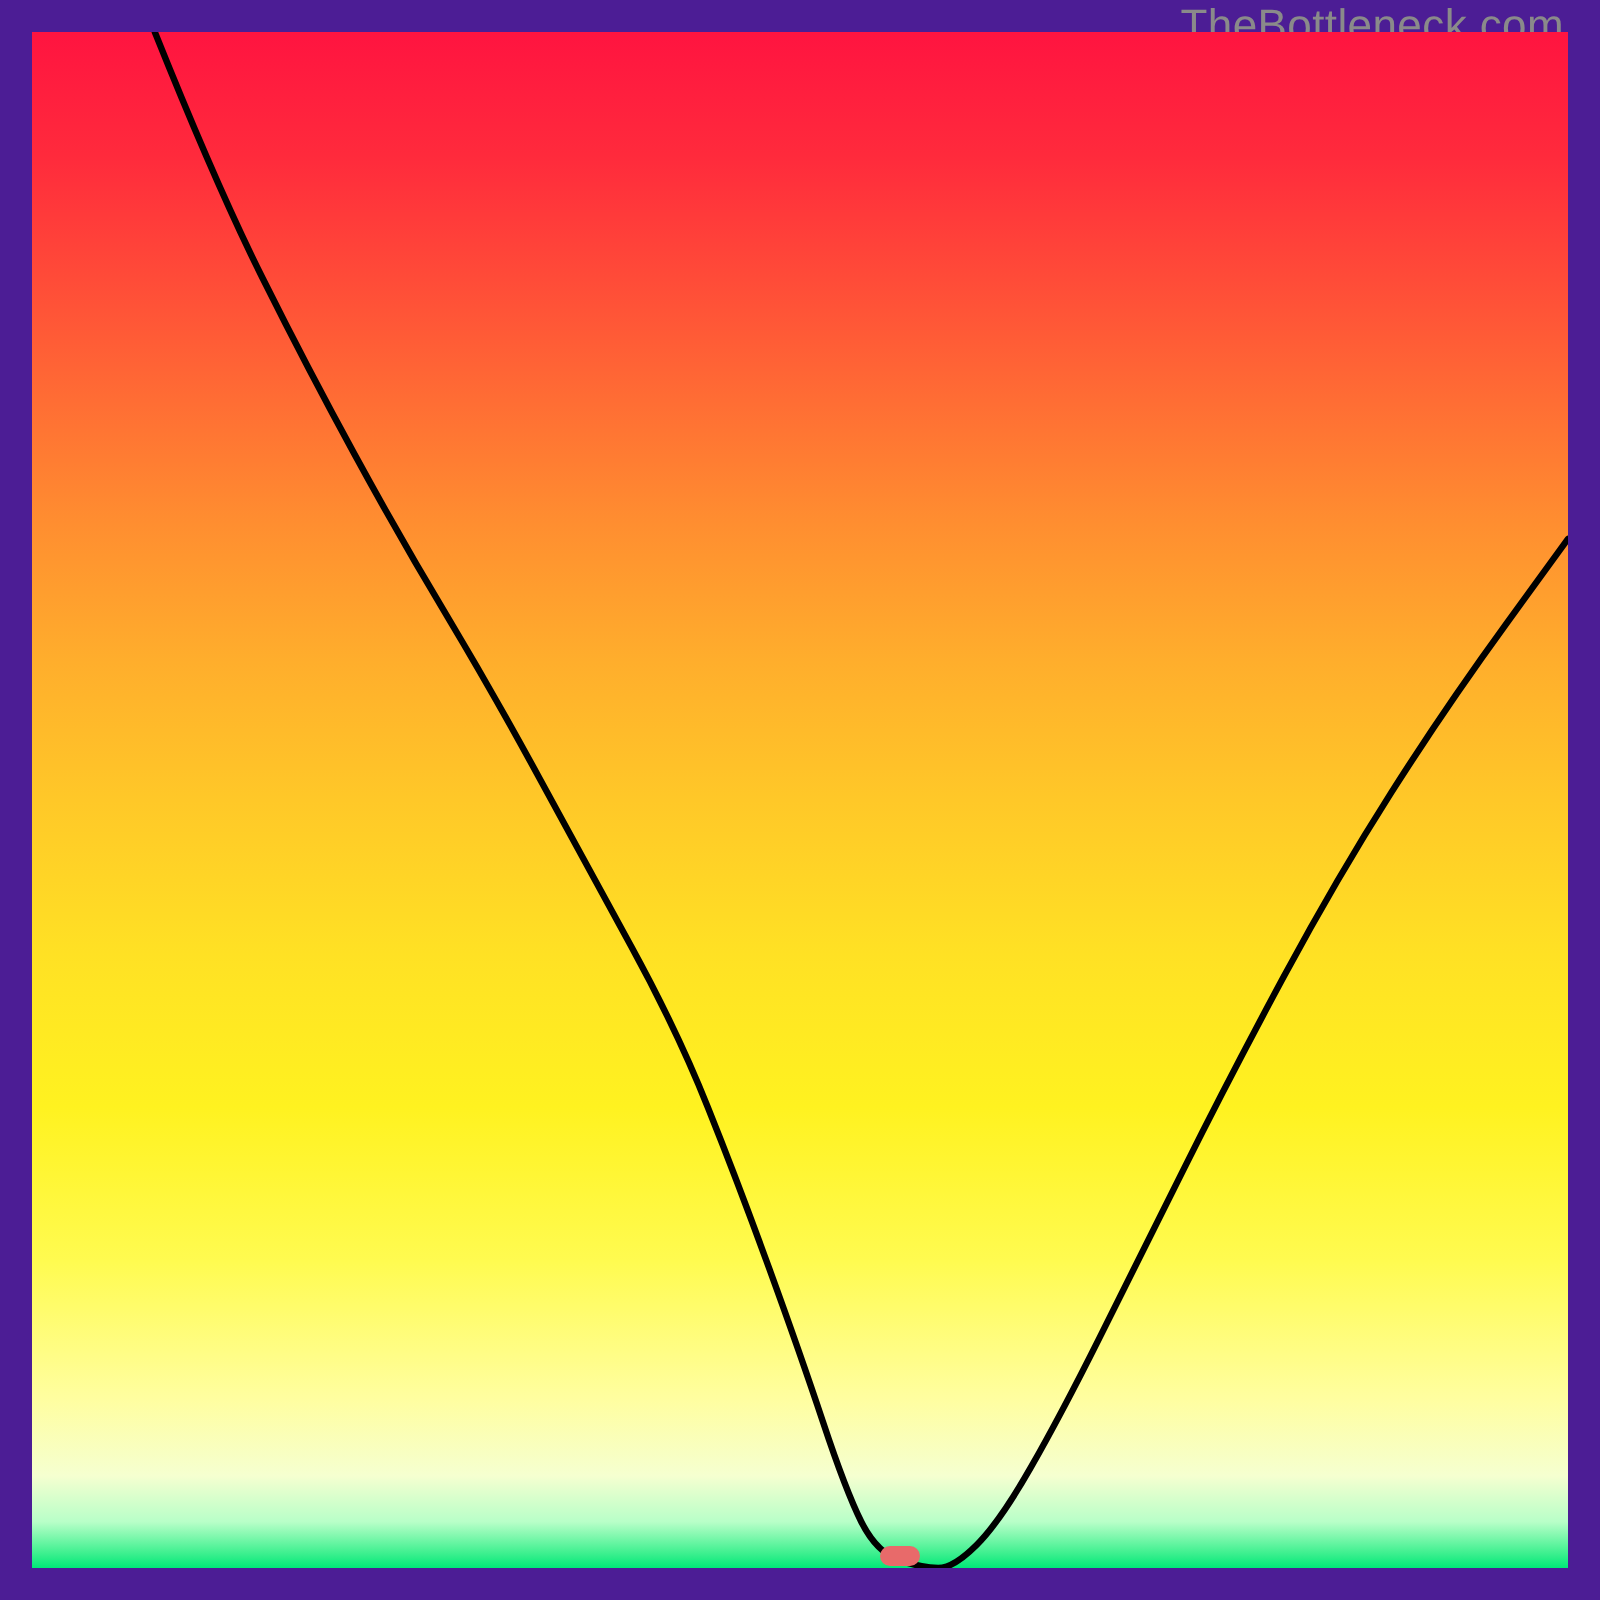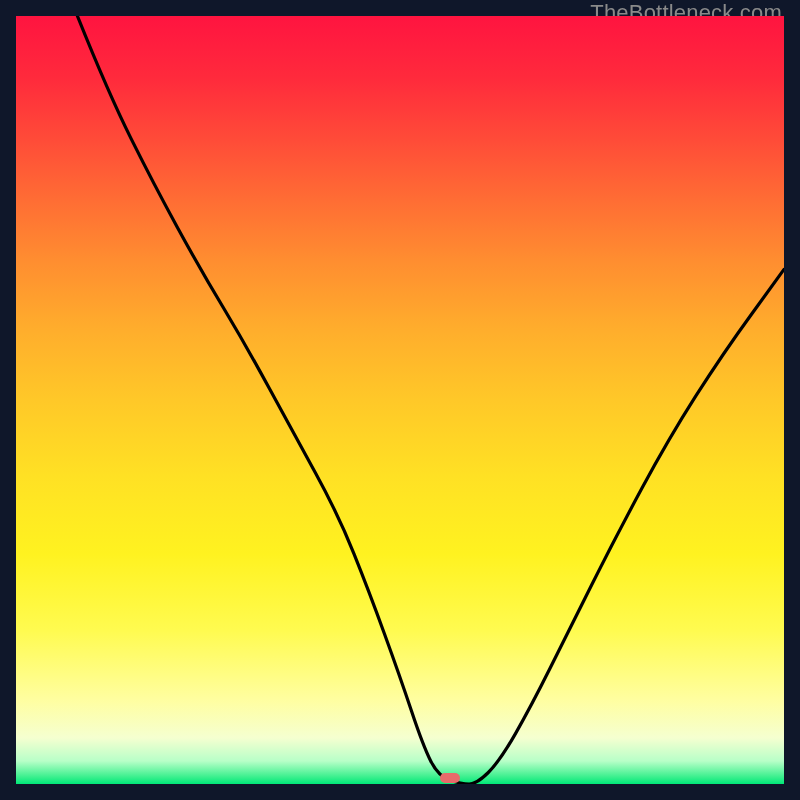--- a/index.html
+++ b/index.html
@@ -10,21 +10,21 @@
     background: #000;
     overflow: hidden;
     font-family: Arial, Helvetica, sans-serif;
   }
   .frame {
     position: absolute;
     left: 0;
     top: 0;
     width: 800px;
     height: 800px;
-    background: #0f172a;
+    background: #4c1d95;
   }
   .plot-area {
     position: absolute;
     left: 16px;
     top: 16px;
     width: 768px;
     height: 768px;
   }
   .gradient {
     position: absolute;

